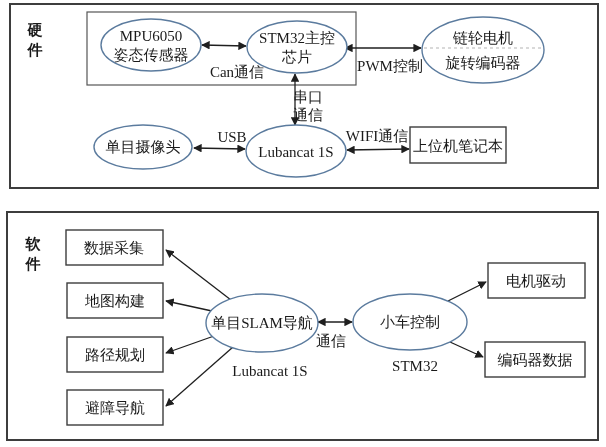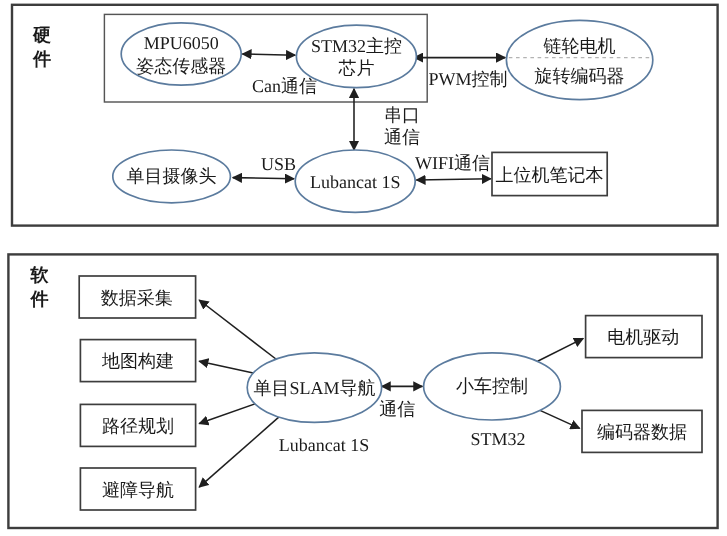--- a/index.html
+++ b/index.html
@@ -7,21 +7,21 @@
     position:relative;width:606px;height:447px;background:#ffffff;
     font-family:"Liberation Serif","DejaVu Serif",serif;color:#111;
     overflow:hidden;
   }
   #stage svg{position:absolute;left:0;top:0;}
   .section-label{
     position:absolute;width:20px;font-size:15px;line-height:20px;
     text-align:center;word-break:break-all;color:#1a1a1a;font-weight:bold;
   }
   .serial-label{
-    position:absolute;left:320px;top:88px;width:34px;font-size:15px;
+    position:absolute;left:293px;top:88px;width:34px;font-size:15px;
     line-height:18px;word-break:break-all;color:#1a1a1a;
   }
   text{font-family:"Liberation Serif","DejaVu Serif",serif;font-size:15px;fill:#1a1a1a;}
   .node-ellipse{fill:#ffffff;stroke:#5b7b9e;stroke-width:1.4;}
   .node-rect{fill:#ffffff;stroke:#3d3d3d;stroke-width:1.4;}
   .section-rect{fill:none;stroke:#3d3d3d;stroke-width:2;}
   .group-rect{fill:none;stroke:#555555;stroke-width:1.2;}
   .edge{stroke:#1f1f1f;stroke-width:1.3;}
   .divider{stroke:#b3b3b3;stroke-width:1;stroke-dasharray:3,3;}
 </style>
@@ -95,15 +95,15 @@
     <text x="270" y="376" text-anchor="middle">Lubancat 1S</text>
     <text x="410" y="327" text-anchor="middle">小车控制</text>
     <text x="415" y="371" text-anchor="middle">STM32</text>
     <text x="536" y="286" text-anchor="middle">电机驱动</text>
     <text x="535" y="365" text-anchor="middle">编码器数据</text>
 
     <text x="331" y="346" text-anchor="middle">通信</text>
   </svg>
 
   <div class="section-label" style="left:25px;top:20px;">硬件</div>
-  <div class="section-label" style="left:23px;top:220px;">软件</div>
+  <div class="section-label" style="left:23px;top:234px;">软件</div>
   <div class="serial-label">串口通信</div>
 </div>
 
 </body></html>

